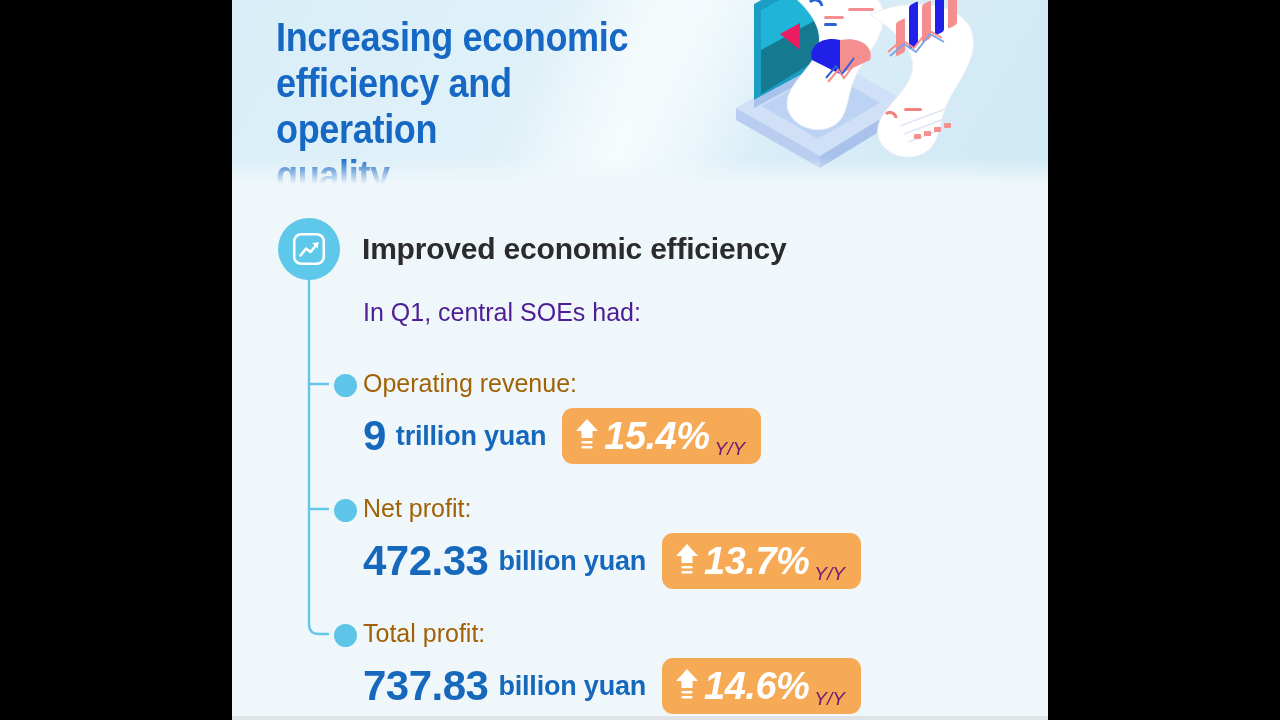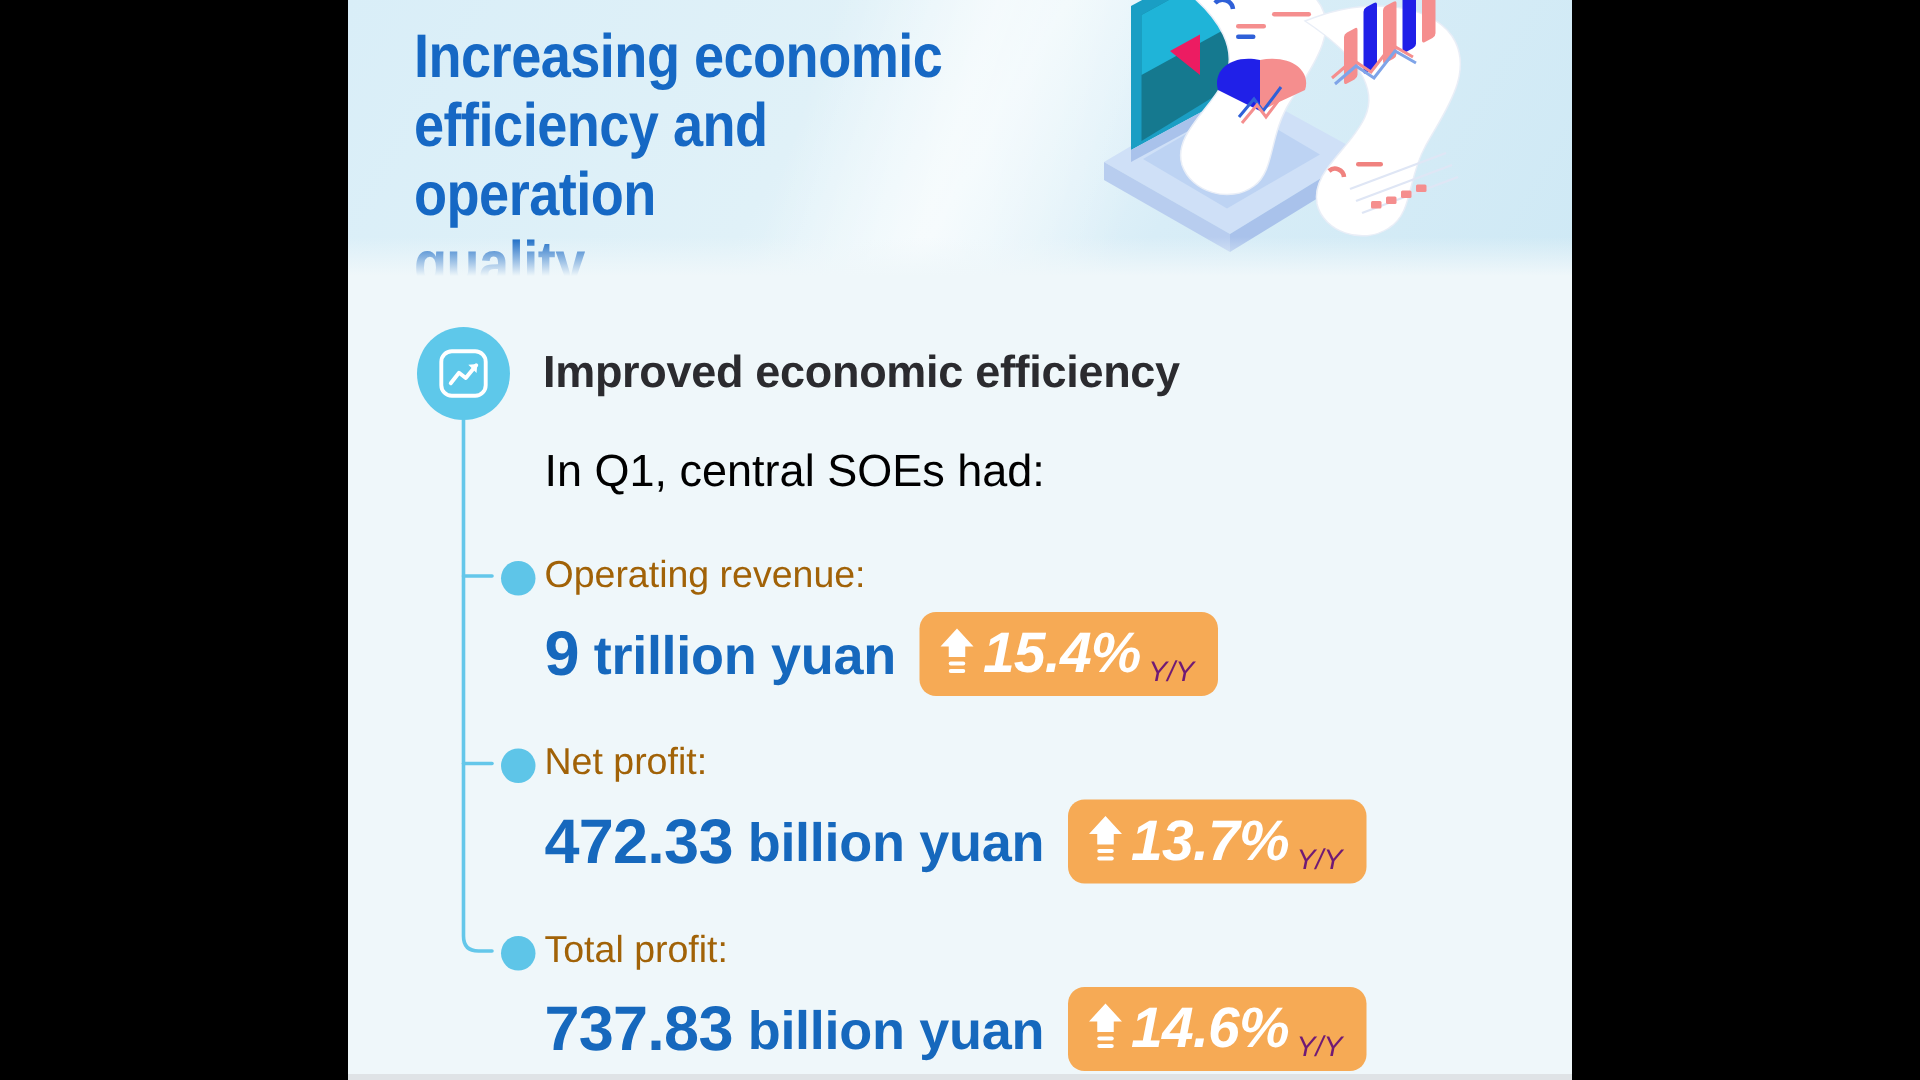--- a/index.html
+++ b/index.html
@@ -113,22 +113,22 @@
   }
 
   
   #tree { position: absolute; left: 0; top: 0; width: 816px; height: 536px; pointer-events: none; }
 
   
   #intro {
     position: absolute;
     left: 131px;
     top: 114px;
-    color: #000000;
-    font-size: 30px;
+    color: #4c1d95;
+    font-size: 25px;
     font-weight: 400;
     white-space: nowrap;
   }
 
   
   .metric { position: absolute; left: 131px; }
   .metric .dot {
     position: absolute;
     left: -29px;
     top: 6px;
@@ -154,21 +154,21 @@
     font-family: "Liberation Sans Narrow", "Liberation Sans", sans-serif;
     font-weight: 700;
     font-size: 42px;
     line-height: 42px;
     letter-spacing: -0.5px;
   }
   .metric .unit {
     color: #1668bd;
     font-family: "Liberation Sans Narrow", "Liberation Sans", sans-serif;
     font-weight: 700;
-    font-size: 36px;
+    font-size: 27px;
     line-height: 27px;
     margin-left: 10px;
     letter-spacing: -0.2px;
   }
 
   .badge {
     display: flex;
     align-items: center;
     background: #f6aa55;
     border-radius: 11px;

